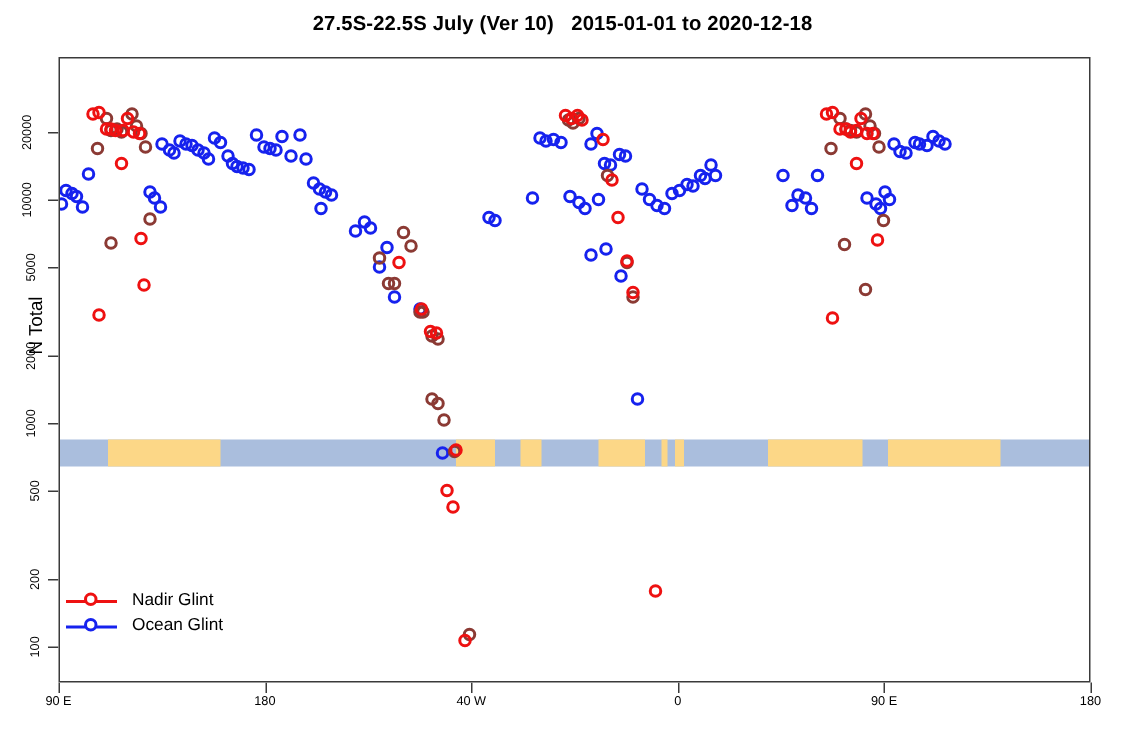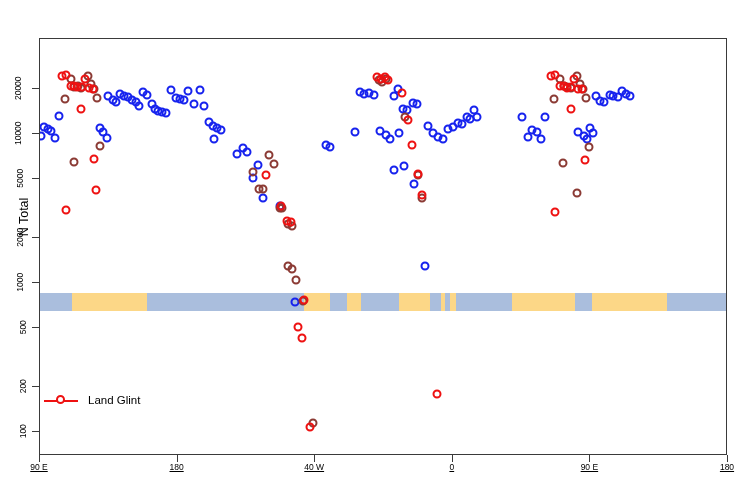--- a/index.html
+++ b/index.html
@@ -19,21 +19,21 @@
           text-align:center;font-size:12.5px;}
   #xlabel{position:absolute;left:0;top:478px;width:750px;text-align:center;font-size:12.5px;}
 
   .ytick{position:absolute;left:32px;width:7px;height:0;border-top:1.1px solid #3a3a3a;}
   .ytwrap{position:absolute;left:0;width:30px;text-align:right;font-size:8.5px;}
   .ytxt{display:inline-block;transform:rotate(-90deg);transform-origin:center center;
         font-size:8.5px;line-height:1;}
 
   .xtick{position:absolute;top:455px;width:0;height:7px;border-left:1.1px solid #3a3a3a;}
   .xtlab{position:absolute;top:462px;font-size:8.5px;text-align:right;white-space:nowrap;
-         transform:translateX(-50%);text-decoration:underline;}
+         transform:translateX(-50%);}
 
   
   #band{position:absolute;left:0;width:688px;background:#aabedd;}
   .landseg{position:absolute;top:0;height:100%;background:#fcd787;}
 
   
   .pt{position:absolute;width:9px;height:9px;border-radius:50%;
       border-width:2.2px;border-style:solid;background:transparent;
       box-sizing:border-box;transform:translate(-50%,-50%);}
 
@@ -43,20 +43,21 @@
   .lgmark{position:absolute;left:0;top:8px;width:34px;height:0;border-top:2.2px solid #000;}
   .lgdot{position:absolute;left:12px;top:3px;width:9px;height:9px;border-radius:50%;
          border-width:2.2px;border-style:solid;background:#fff;box-sizing:border-box;}
   .lgtxt{position:absolute;left:44px;top:0;white-space:nowrap;}
 </style>
 </head>
 <body>
 
 <div id="root">
 
+  <div id="title">27.5S-22.5S July (Ver 10)   2015-01-01 to 2020-12-18</div>
 
   <div id="ylabel">N Total</div>
 
   <div id="yaxis">
       <div class="ytick" style="top: 431px;"></div>
       <div class="ytwrap" style="top: 413px; height: 36px; line-height: 36px;"><span class="ytxt">100</span></div>
       <div class="ytick" style="top: 386.147px;"></div>
       <div class="ytwrap" style="top: 368.147px; height: 36px; line-height: 36px;"><span class="ytxt">200</span></div>
       <div class="ytick" style="top: 326.853px;"></div>
       <div class="ytwrap" style="top: 308.853px; height: 36px; line-height: 36px;"><span class="ytxt">500</span></div>
@@ -283,17 +284,22 @@
         <div class="pt" title="Land Glint" style="left: 530.524px; top: 70.0697px; border-color: rgb(238, 17, 17);"></div>
         <div class="pt" title="Land Glint" style="left: 545.049px; top: 120.915px; border-color: rgb(238, 17, 17);"></div>
         <div class="pt" title="Land Glint" style="left: 515.236px; top: 172.909px; border-color: rgb(238, 17, 17);"></div>
       </div>
   </div>
 
   <div id="legend">
       <div class="lgrow">
         <div class="lgmark" style="border-top-color: rgb(238, 17, 17);"></div>
         <div class="lgdot" style="border-color: rgb(238, 17, 17);"></div>
-        <div class="lgtxt">Land Glint</div>
+        <div class="lgtxt">Nadir Glint</div>
+      </div>
+      <div class="lgrow">
+        <div class="lgmark" style="border-top-color: rgb(22, 34, 238);"></div>
+        <div class="lgdot" style="border-color: rgb(22, 34, 238);"></div>
+        <div class="lgtxt">Ocean Glint</div>
       </div>
     </div>
 
 </div>
 
 </body></html>

